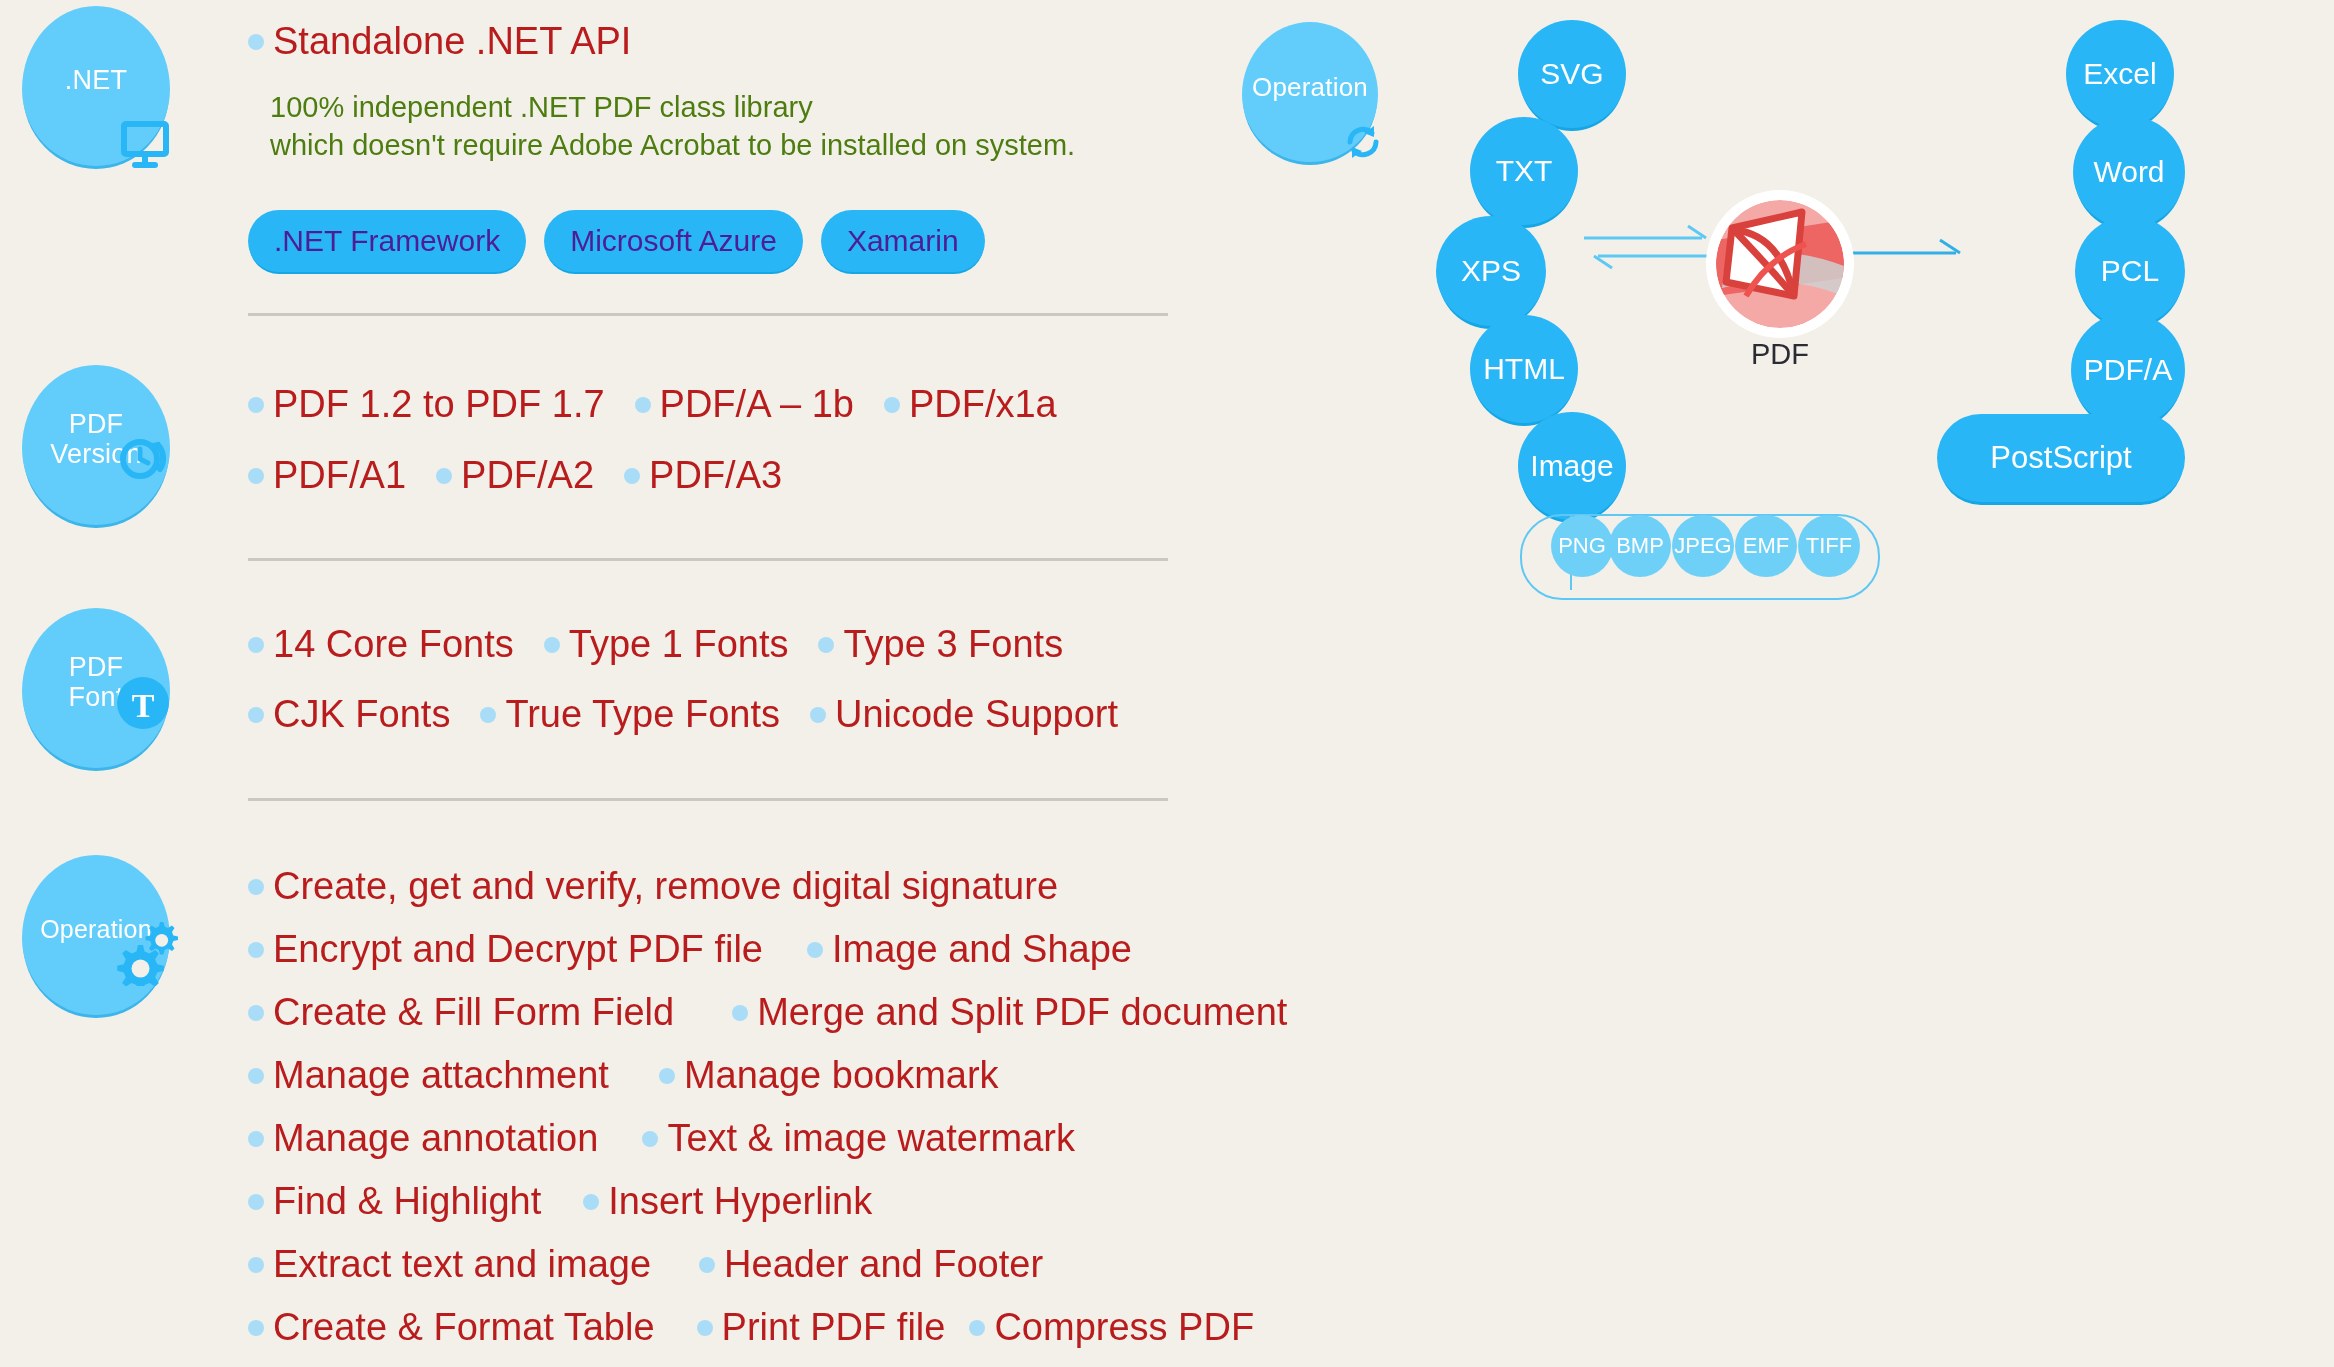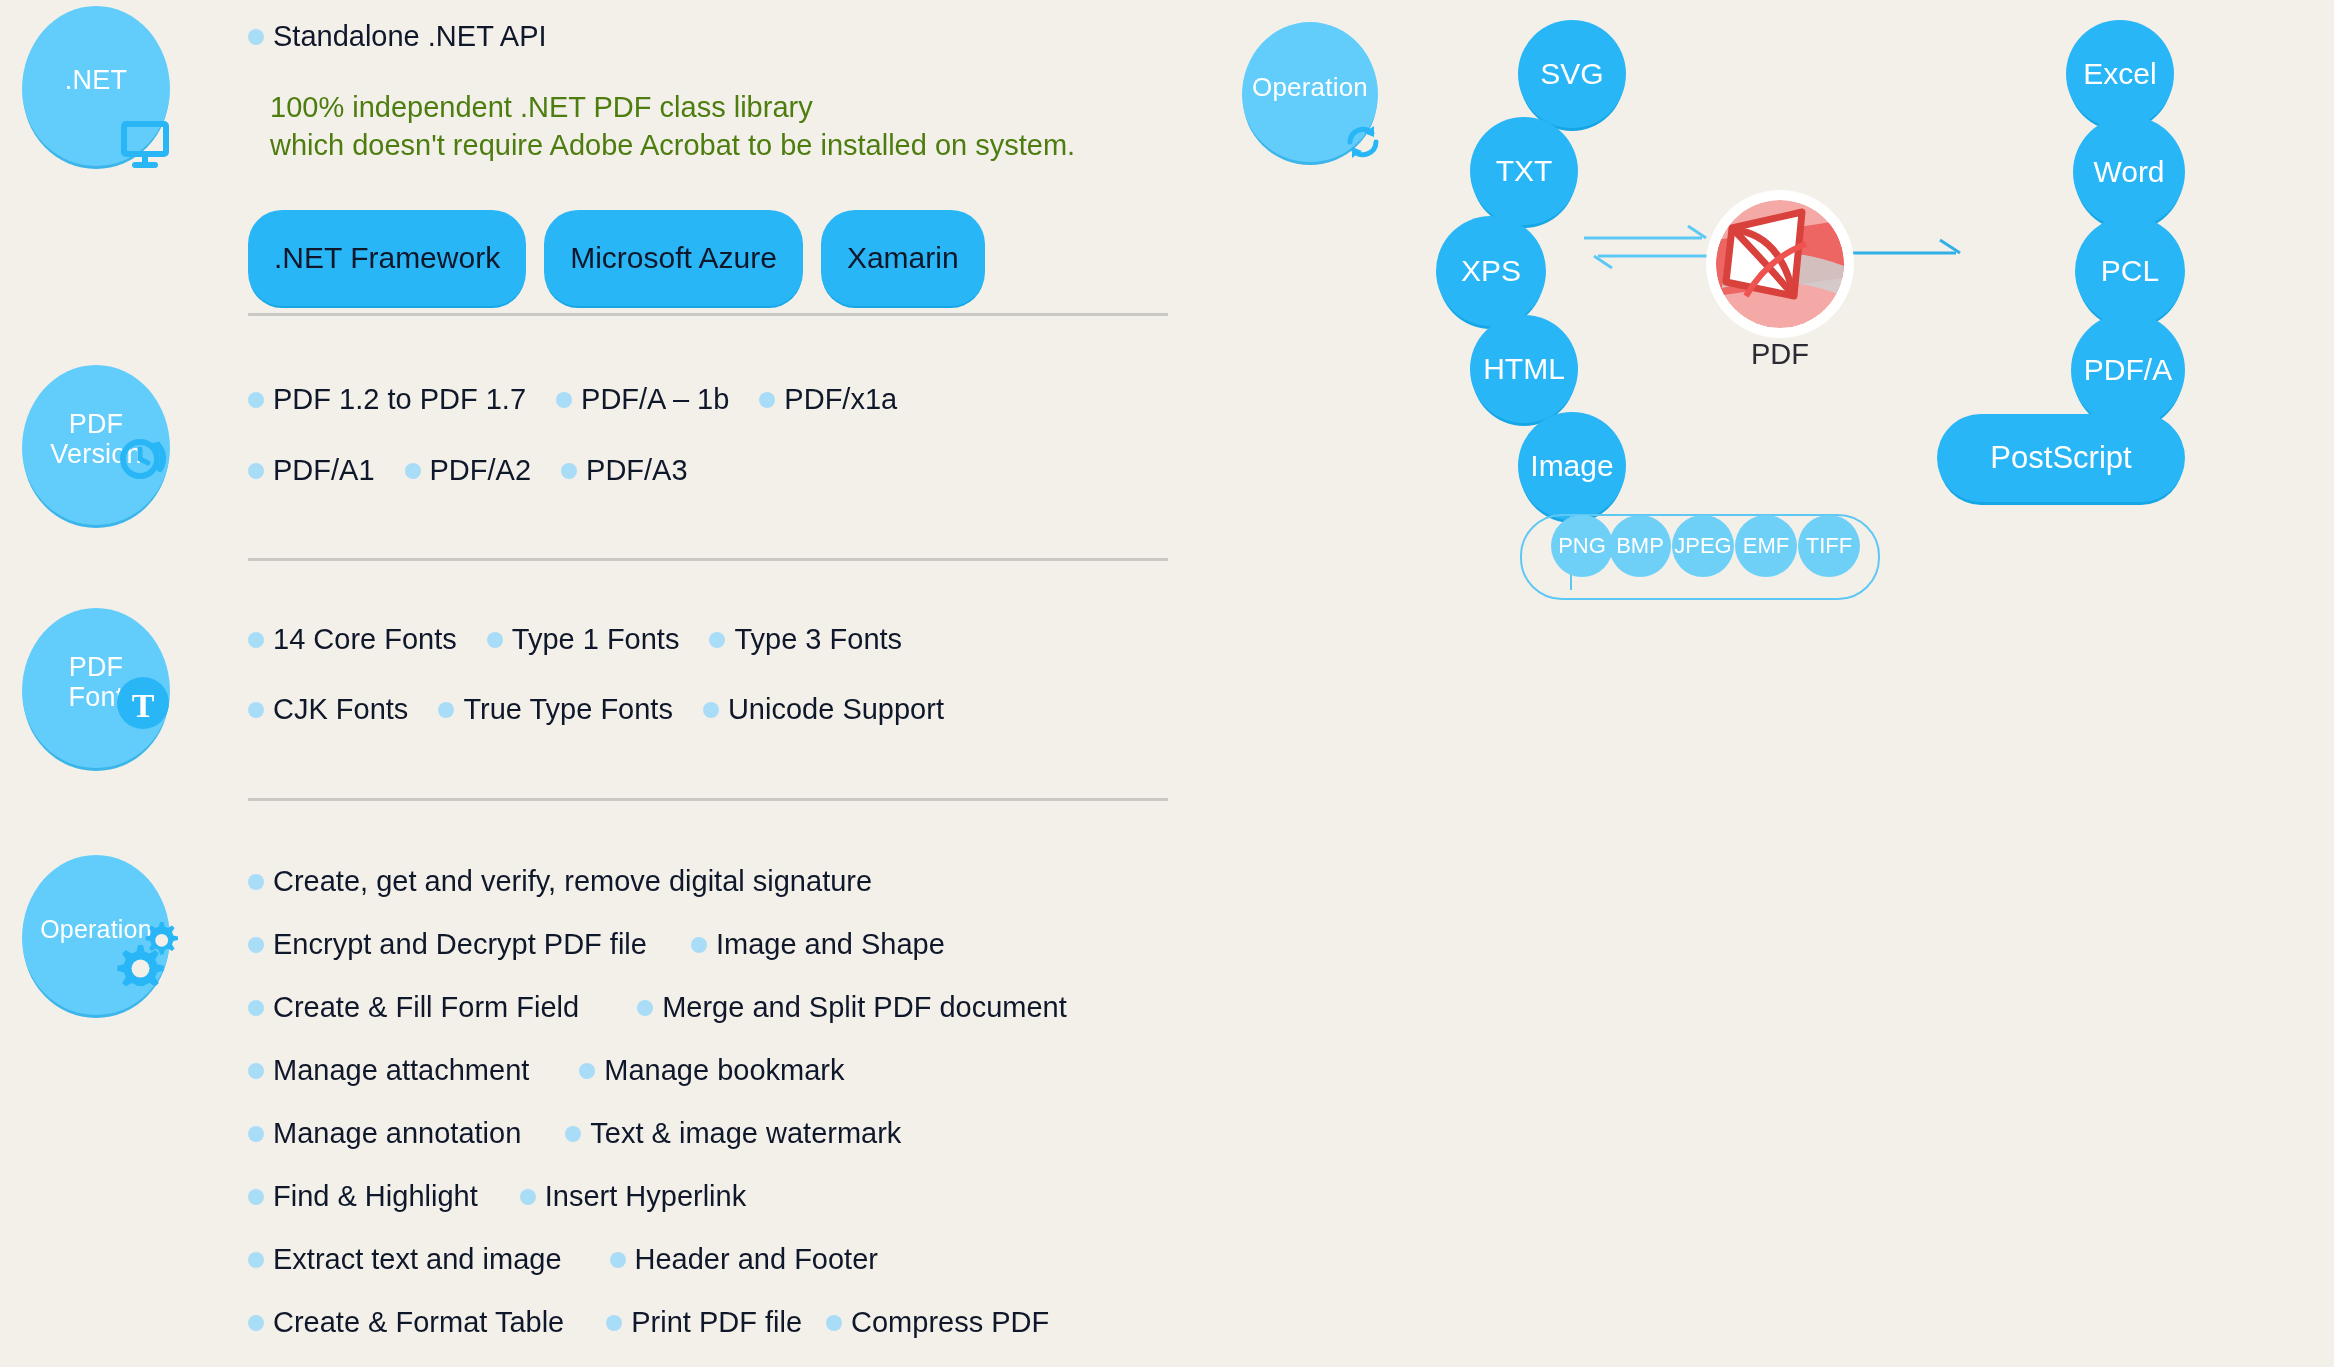--- a/index.html
+++ b/index.html
@@ -38,37 +38,37 @@
     pointer-events:none;
   }
 
   .bullet-row{position:absolute;display:flex;align-items:center;}
   .bi{display:flex;align-items:center;margin-right:0px;}
   .dot{
     width:16px;height:16px;border-radius:50%;
     background:#a9ddf7;flex:none;margin-right:9px;
   }
   .btext{
-    font-size:29px;color:#0f172a;white-space:nowrap;
+    font-size:38px;color:#b91c1c;white-space:nowrap;
     font-family:"Liberation Sans", sans-serif;
   }
 
   .para{
     position:absolute;
     font-size:29px;color:#4d7c0f;line-height:1.32;
     white-space:pre-line;
   }
 
   .pills{position:absolute;display:flex;align-items:center;}
   .pill{
     background:#29b6f6;
-    color:#0f172a;
+    color:#4c1d95;
     border-radius:34px;
     font-size:30px;
-    padding:17px 26px;
+    padding:0 26px;
     height:62px;
     display:flex;align-items:center;justify-content:center;
     margin-right:18px;
     box-shadow:0 3px 0 -1px #15a6e6;
     white-space:nowrap;
   }
   .divider{
     position:absolute;
     height:3px;background:#c9c8c3;
   }

